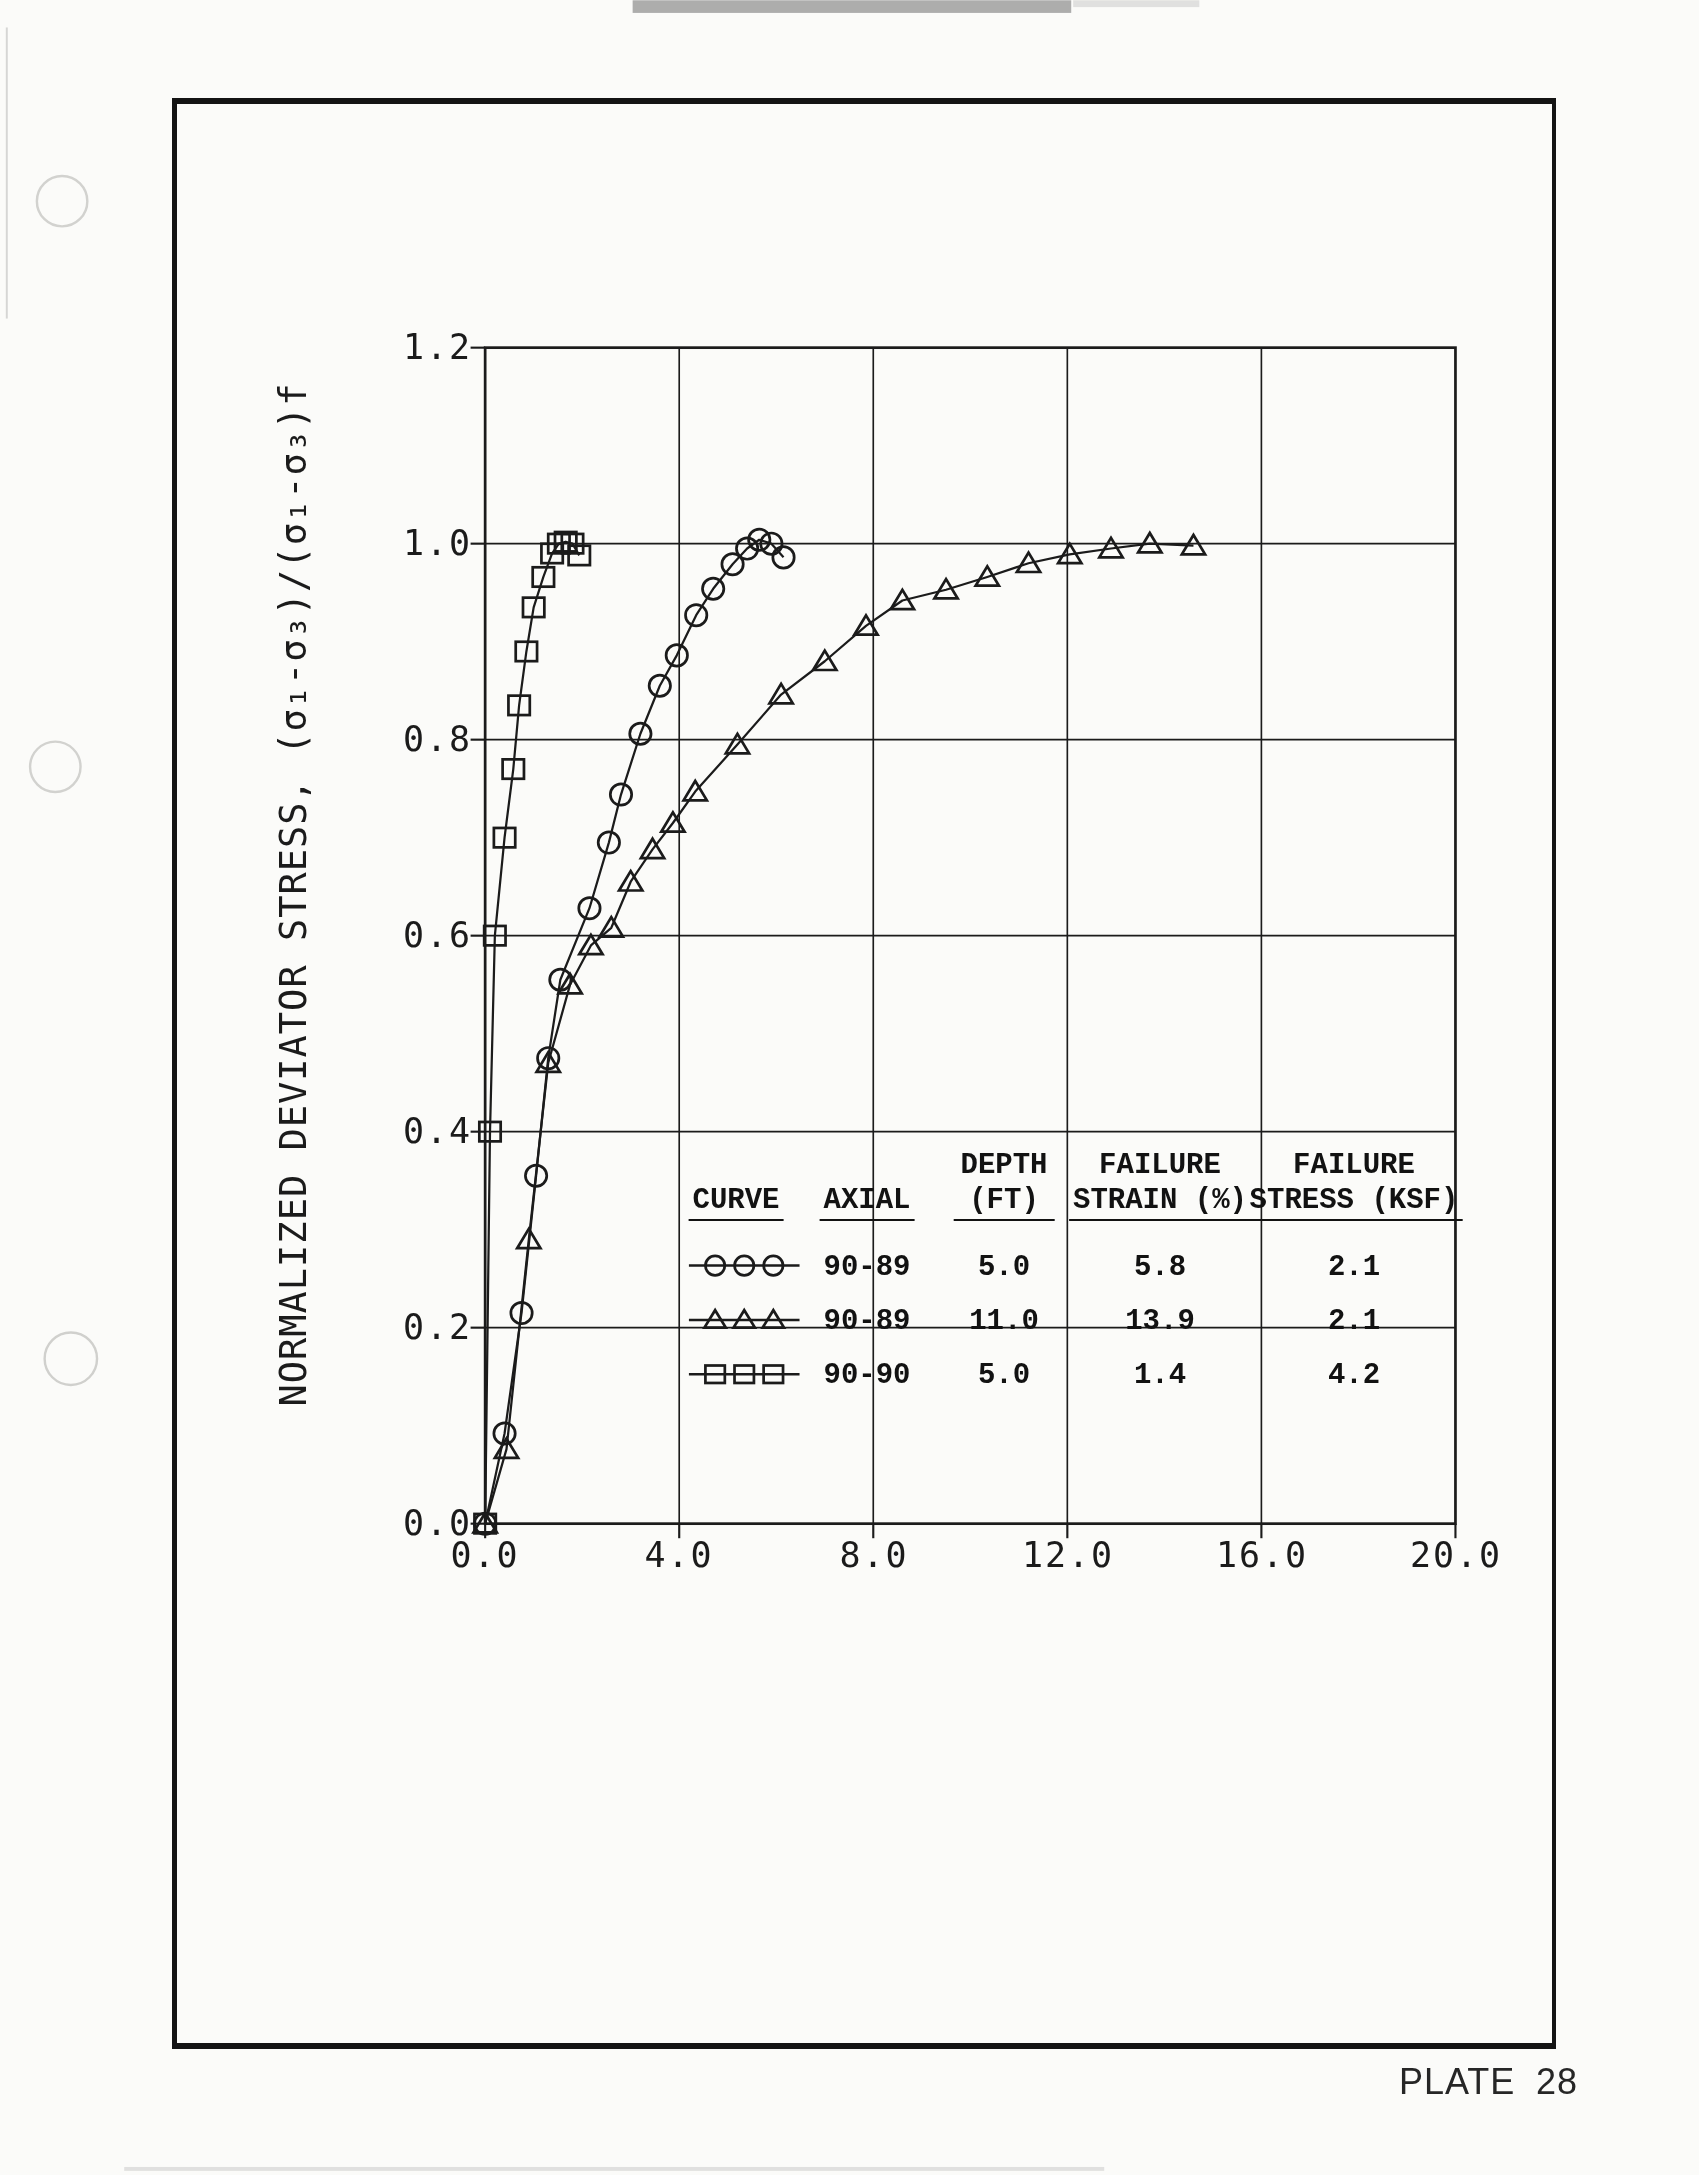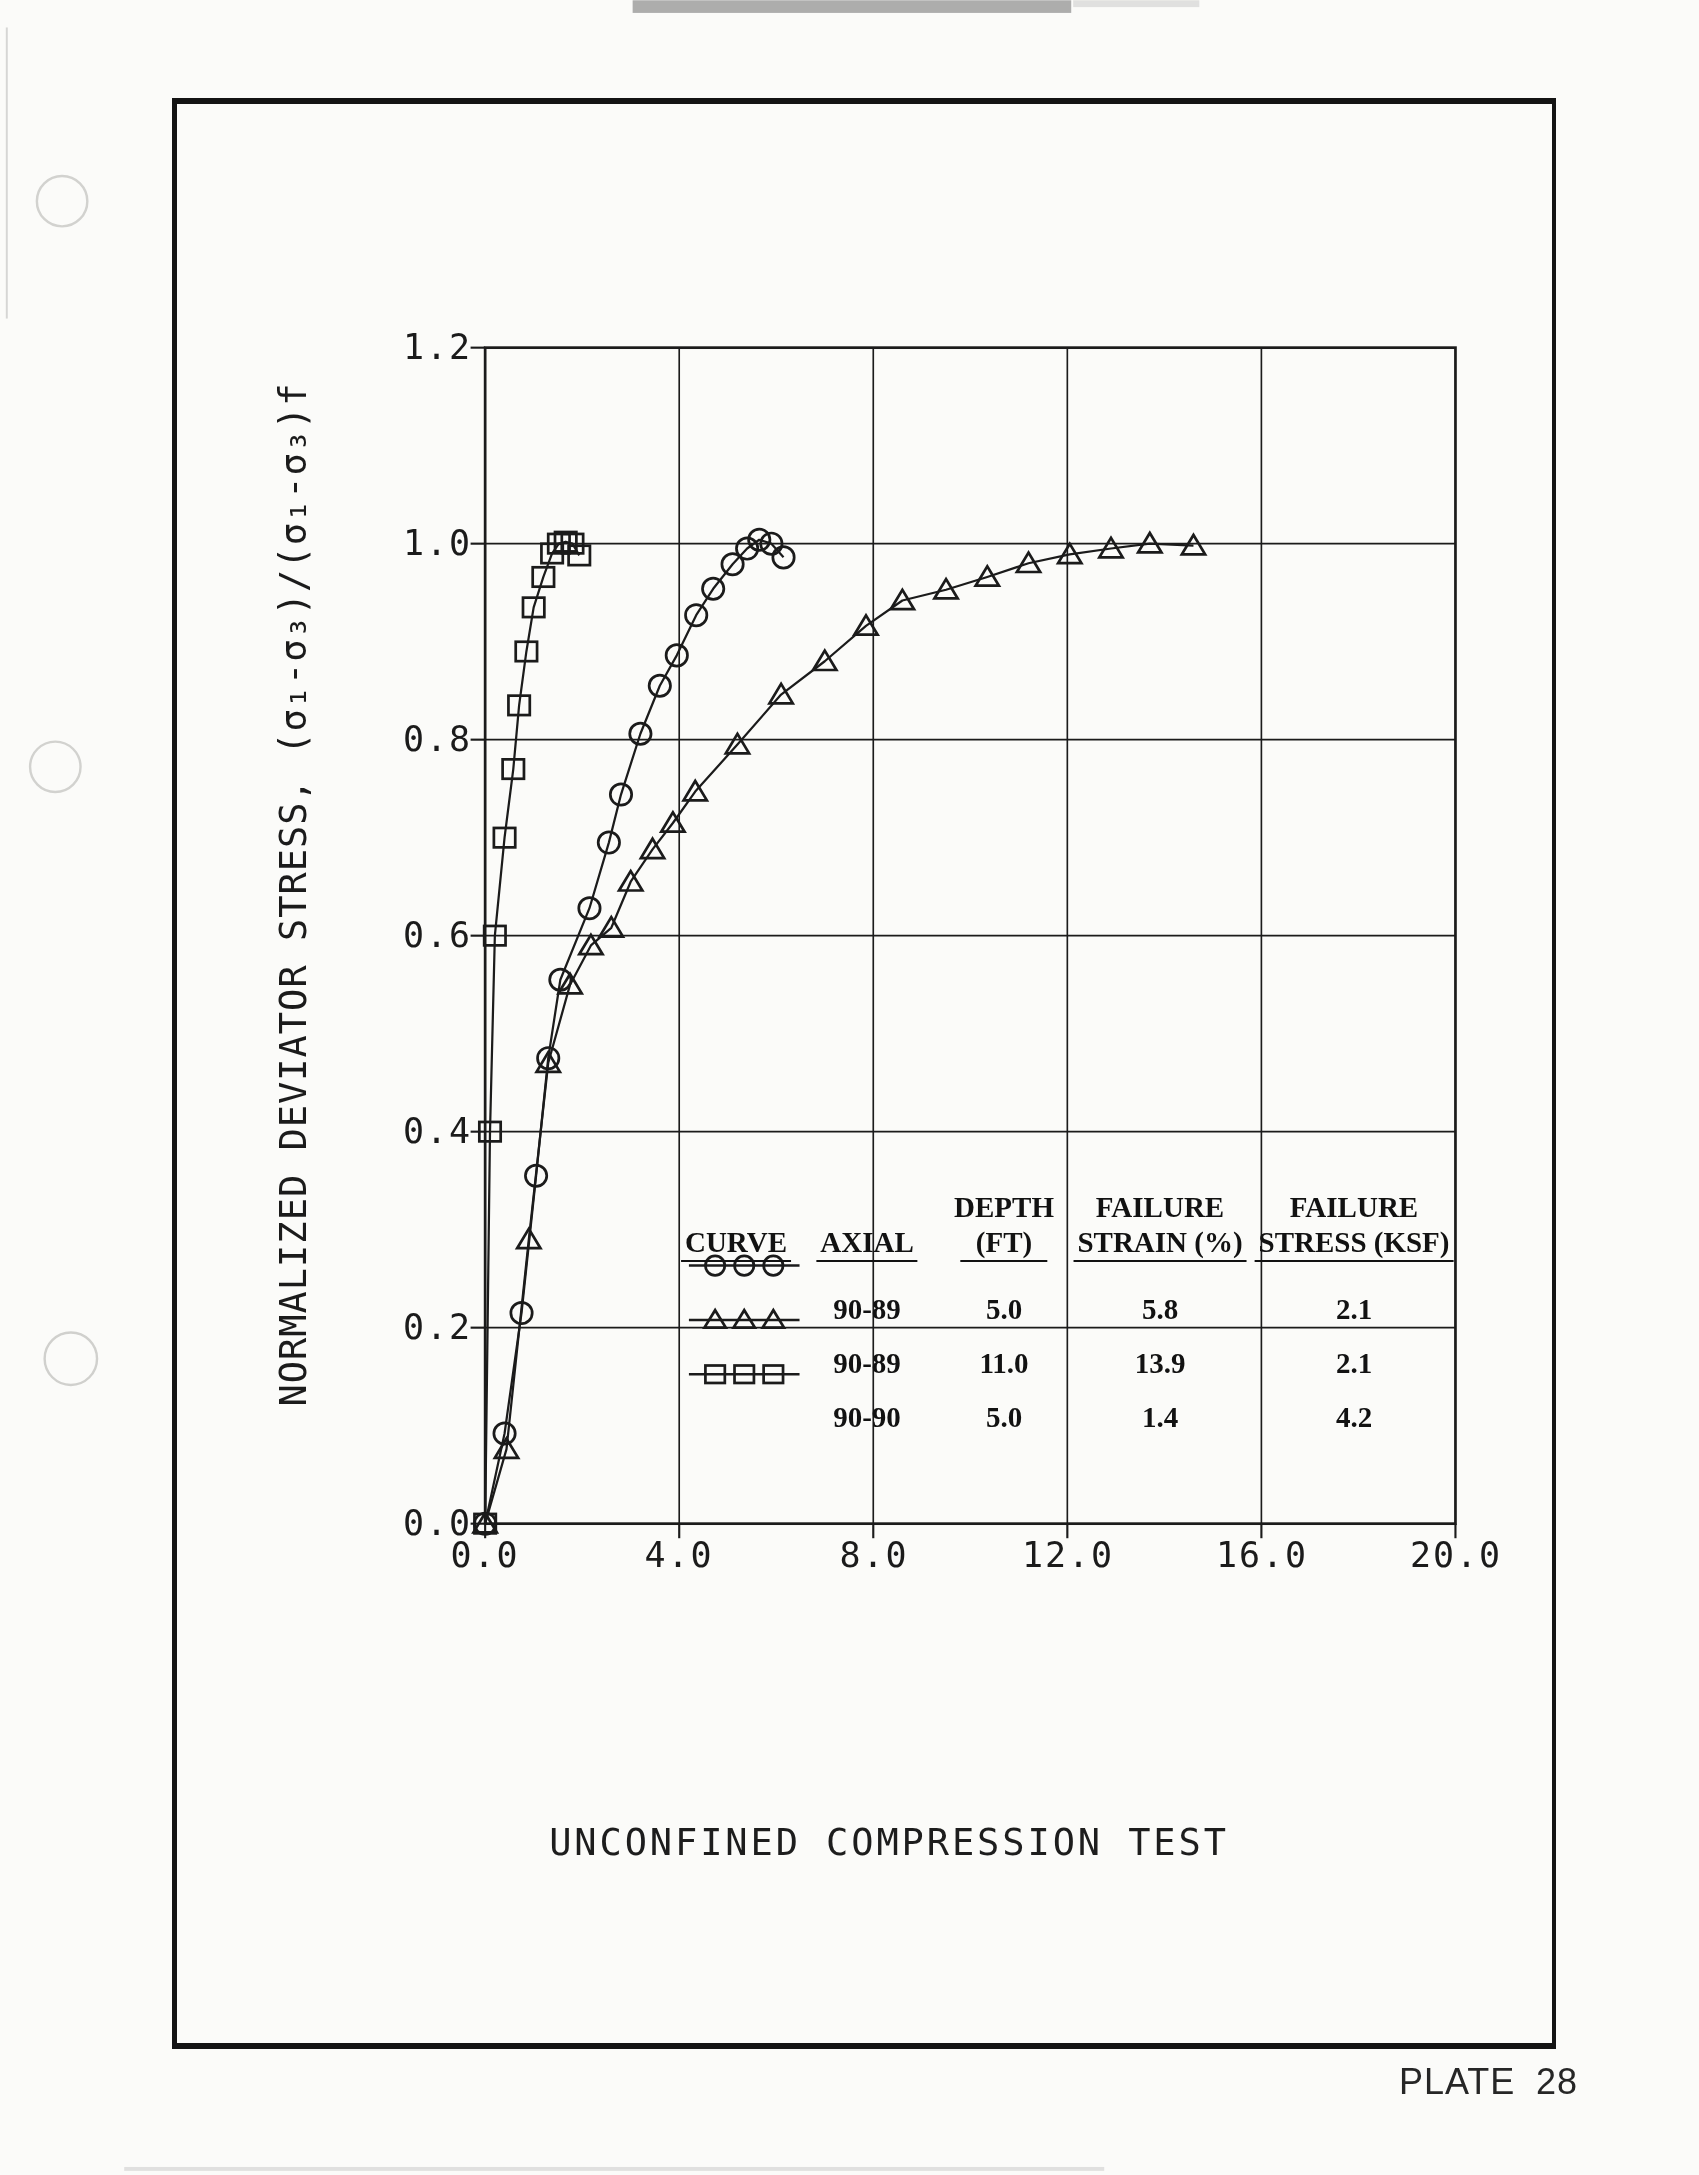--- a/index.html
+++ b/index.html
@@ -18,21 +18,21 @@
       font:35px/41px "DejaVu Sans Mono",monospace;letter-spacing:1.9px;color:#1b1b1b;}
   .xt0{left:412px}.xt1{left:606px}.xt2{left:801px}.xt3{left:995px}.xt4{left:1189px}.xt5{left:1383px}
 
   .xlabel{position:absolute;top:1596px;left:475px;width:970px;text-align:center;
       font:37px/45px "DejaVu Sans Mono",monospace;letter-spacing:2.9px;color:#1b1b1b;}
   .ylabel{position:absolute;top:873px;left:-313px;width:1213px;height:43px;text-align:center;
       font:37px/43px "DejaVu Sans Mono",monospace;letter-spacing:1px;color:#1b1b1b;
       transform:rotate(-90deg);}
 
   .lg{position:absolute;transform:translateX(-50%);white-space:nowrap;text-align:center;
-      font-family:Liberation Serif, serif;font-weight:bold;color:#121212;margin-top:42px;}
+      font-family:Liberation Mono, monospace;font-weight:bold;color:#121212;}
   .lg-h{font-size:29px;line-height:33px;}
   .lg-u{border-bottom:2.9px solid #121212;padding:0 3.9px 1.9px 3.9px;}
   .lg-uw{border-bottom:2.9px solid #121212;padding:0 15.5px 1.9px 15.5px;}
   .h1{top:1149px}.h2{top:1184px}
   .c-curve{left:736px}.c-boring{left:867px}.c-depth{left:1004px}.c-strain{left:1160px}.c-stress{left:1354px}
   .lg-v{font-size:29px;line-height:31px;}
   .r0{top:1252px}.r1{top:1306px}.r2{top:1360px}
 
   .title1{position:absolute;top:1766px;left:396px;width:970px;text-align:center;
       font:bold 38px/47px "DejaVu Sans Mono",monospace;letter-spacing:1.9px;color:#161616;}
@@ -190,16 +190,15 @@
   <span class="lg lg-v r1 c-boring">90-89</span>
   <span class="lg lg-v r1 c-depth">11.0</span>
   <span class="lg lg-v r1 c-strain">13.9</span>
   <span class="lg lg-v r1 c-stress">2.1</span>
 
   <span class="lg lg-v r2 c-boring">90-90</span>
   <span class="lg lg-v r2 c-depth">5.0</span>
   <span class="lg lg-v r2 c-strain">1.4</span>
   <span class="lg lg-v r2 c-stress">4.2</span>
 
-  <div class="title2">UNCONFINED COMPRESSION TEST</div>
   <div class="plate">PLATE 28</div>
 </div>
 
 
 </body></html>

